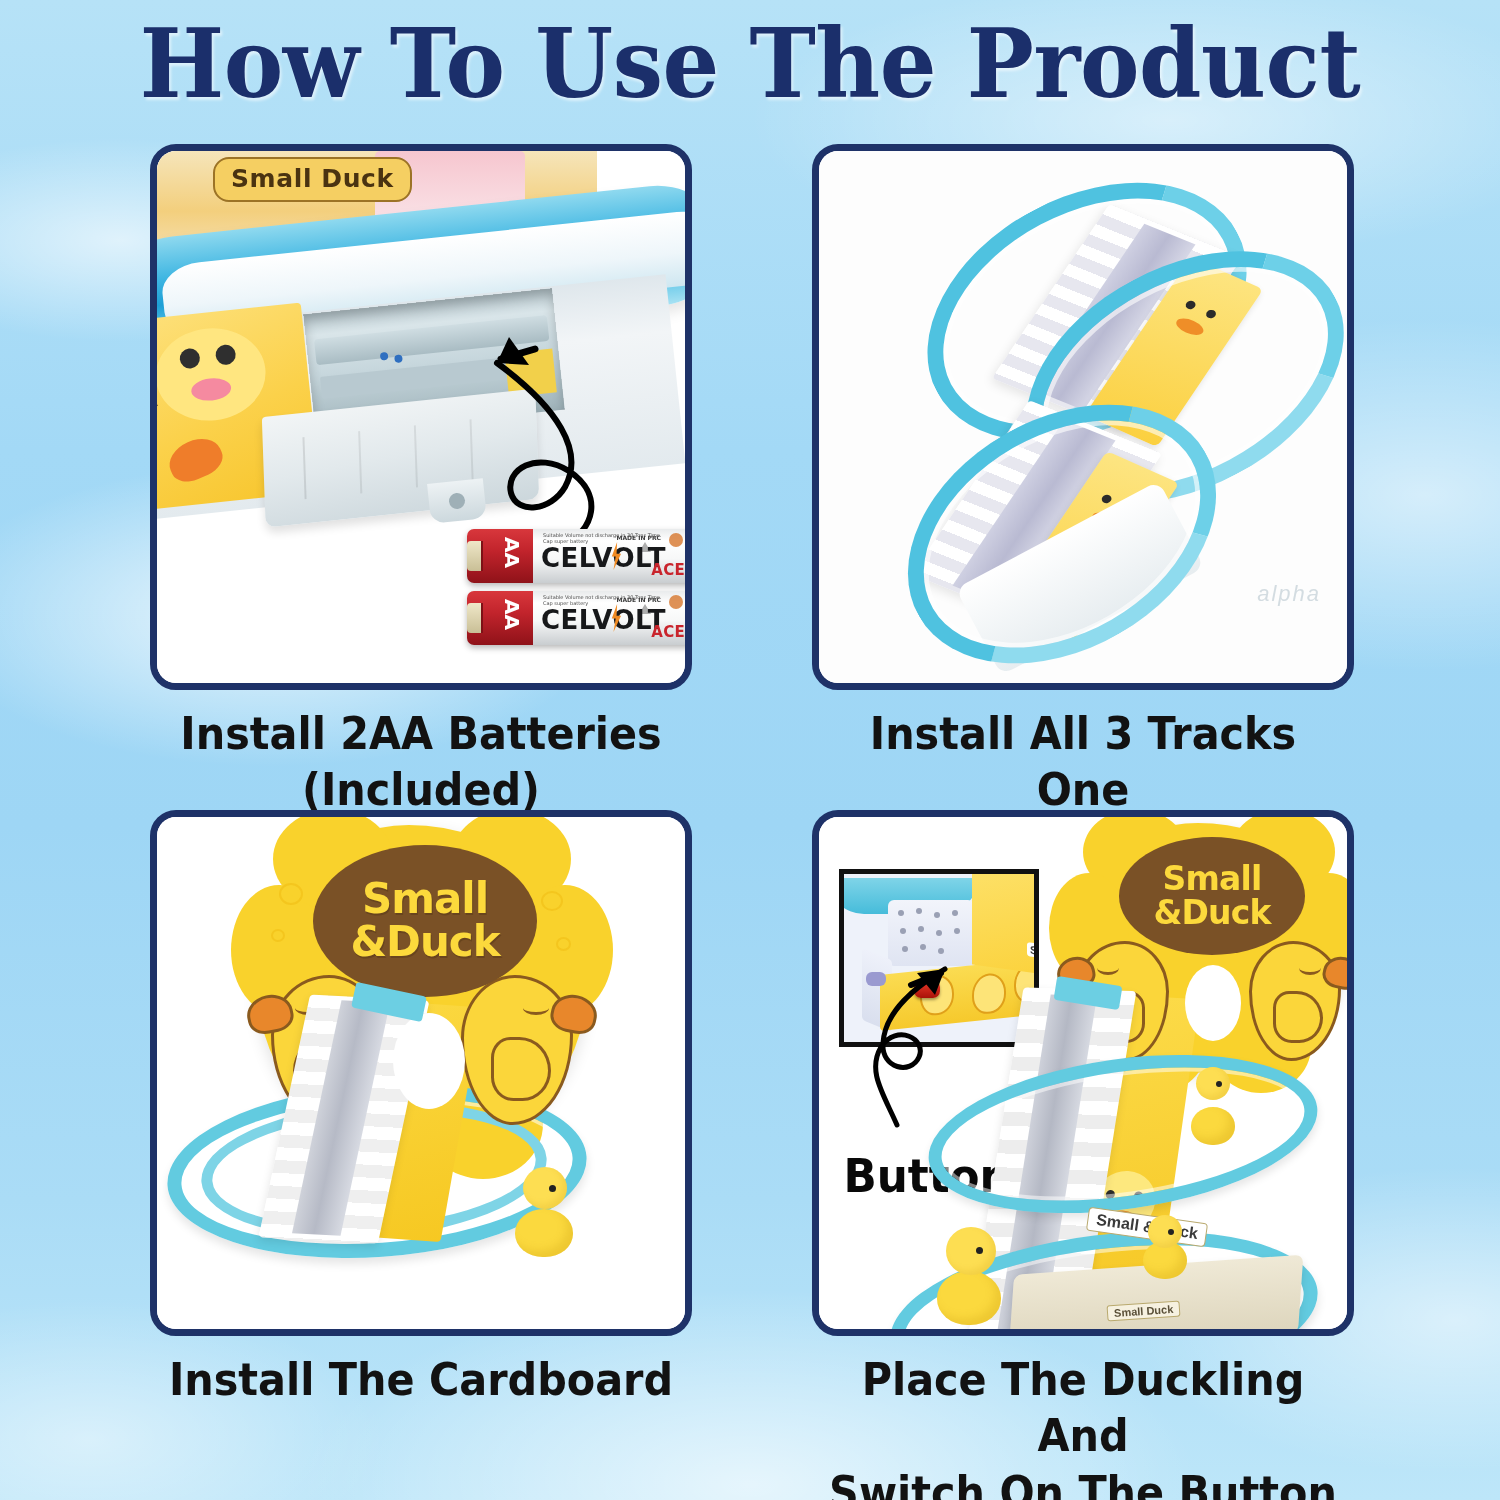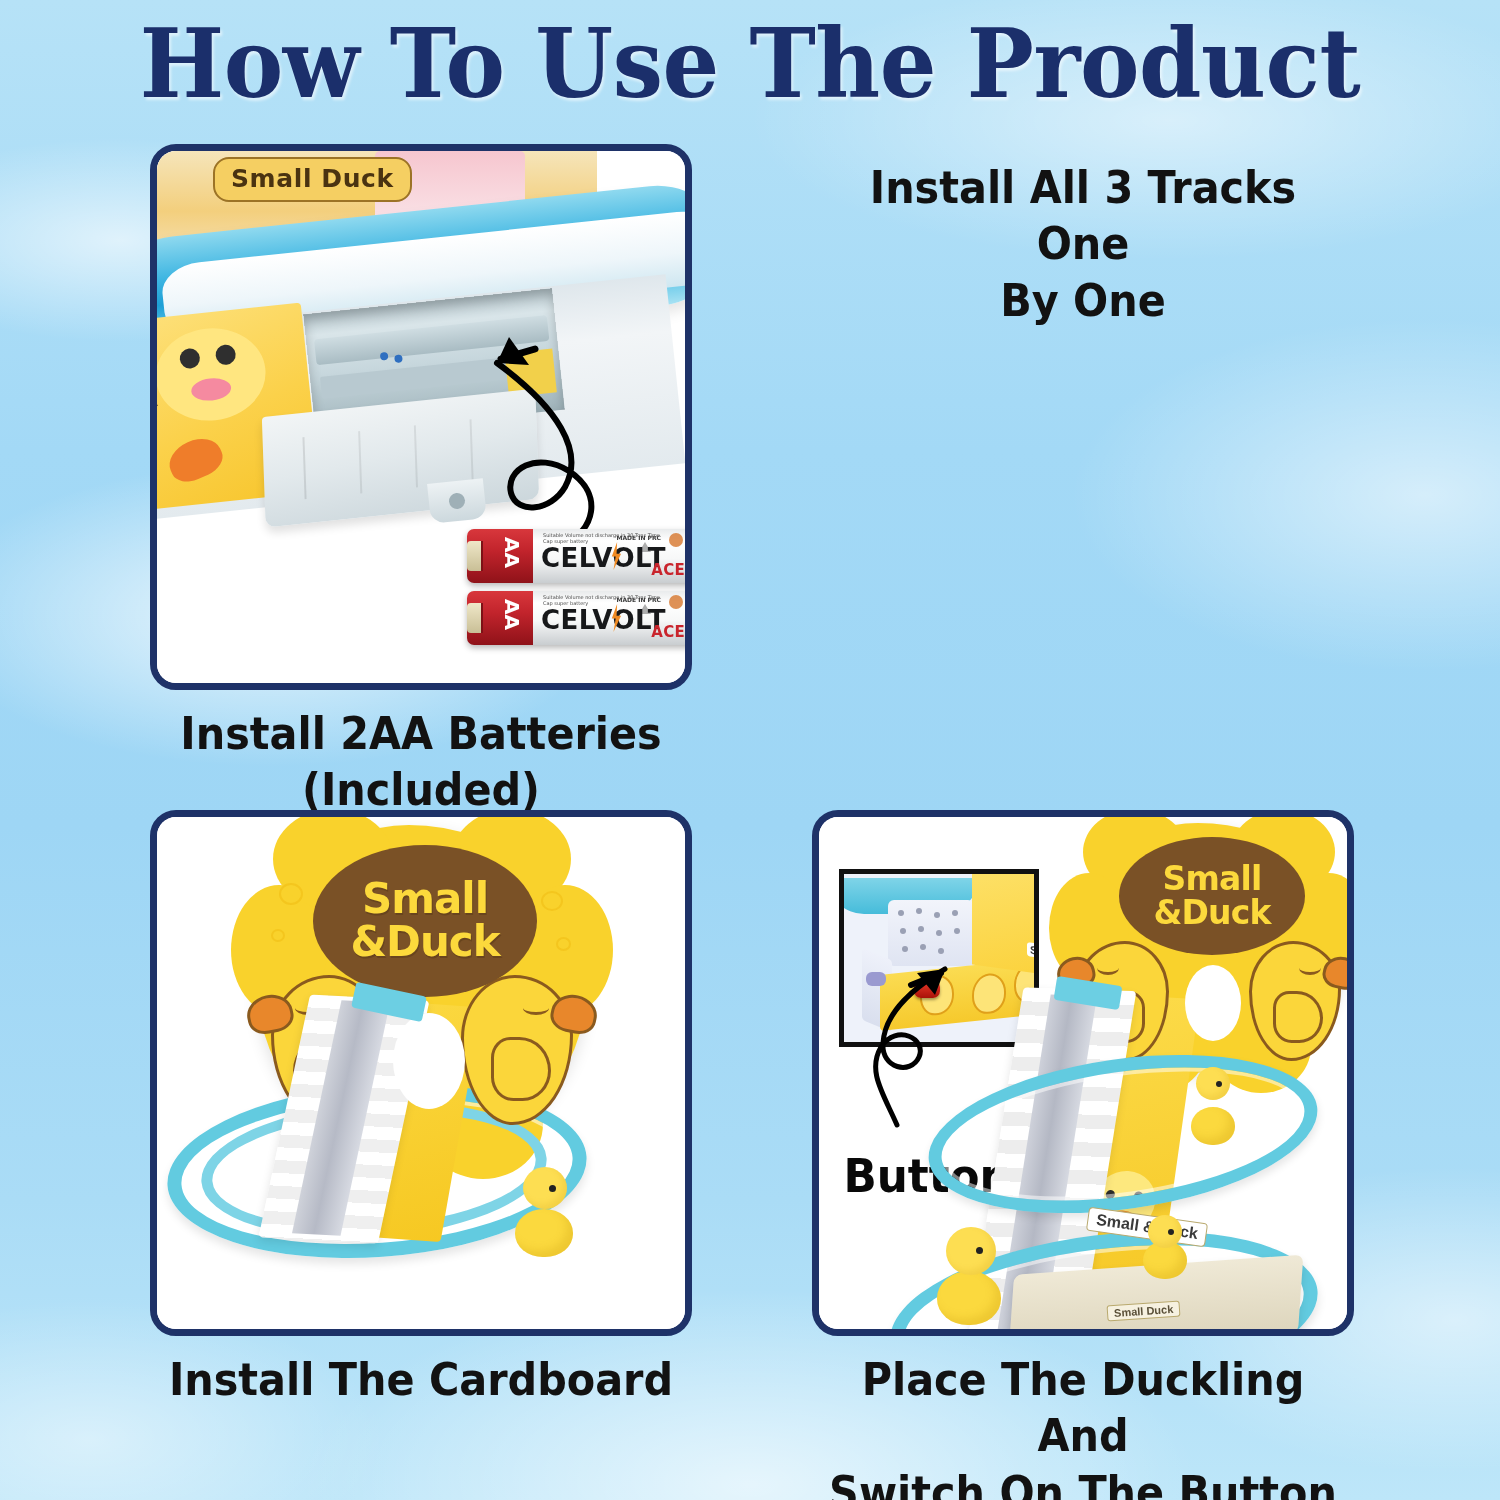--- a/index.html
+++ b/index.html
@@ -494,20 +494,41 @@
         <div class="bolt"></div>
         <div class="ace">ACE</div>
       </div>
     </div>
   </div>
   <div class="caption">Install 2AA Batteries
 (Included)</div>
 </div>
 
 <div class="panel-wrap" id="step2">
+  <div class="photo-frame">
+    <div class="p2">
+      <div class="ring" id="p2ringTop"></div>
+      <div class="stairs" id="p2stairTop"></div>
+      <div class="belt" id="p2beltTop"></div>
+      <div class="panelduck" id="p2duckTop">
+          <div class="eye"></div>
+          <div class="bk"></div>
+        </div>
+      <div class="ring" id="p2ringMid"></div>
+      <div class="stairs" id="p2stairBot"></div>
+      <div class="belt" id="p2beltBot"></div>
+      <div class="panelduck" id="p2duckBot">
+          <div class="eye"></div>
+          <div class="bk"></div>
+        </div>
+      <div class="base"></div>
+      <div class="ring" id="p2ringBot"></div>
+      <div class="wm">alpha</div>
+    </div>
+  </div>
   <div class="caption">Install All 3 Tracks One
 By One</div>
 </div>
 
 <div class="panel-wrap" id="step3">
   <div class="photo-frame">
     <div class="p3">
       <div class="card-board">
         <div class="card-lobe lobe-a"></div>
           <div class="card-lobe lobe-b"></div>

